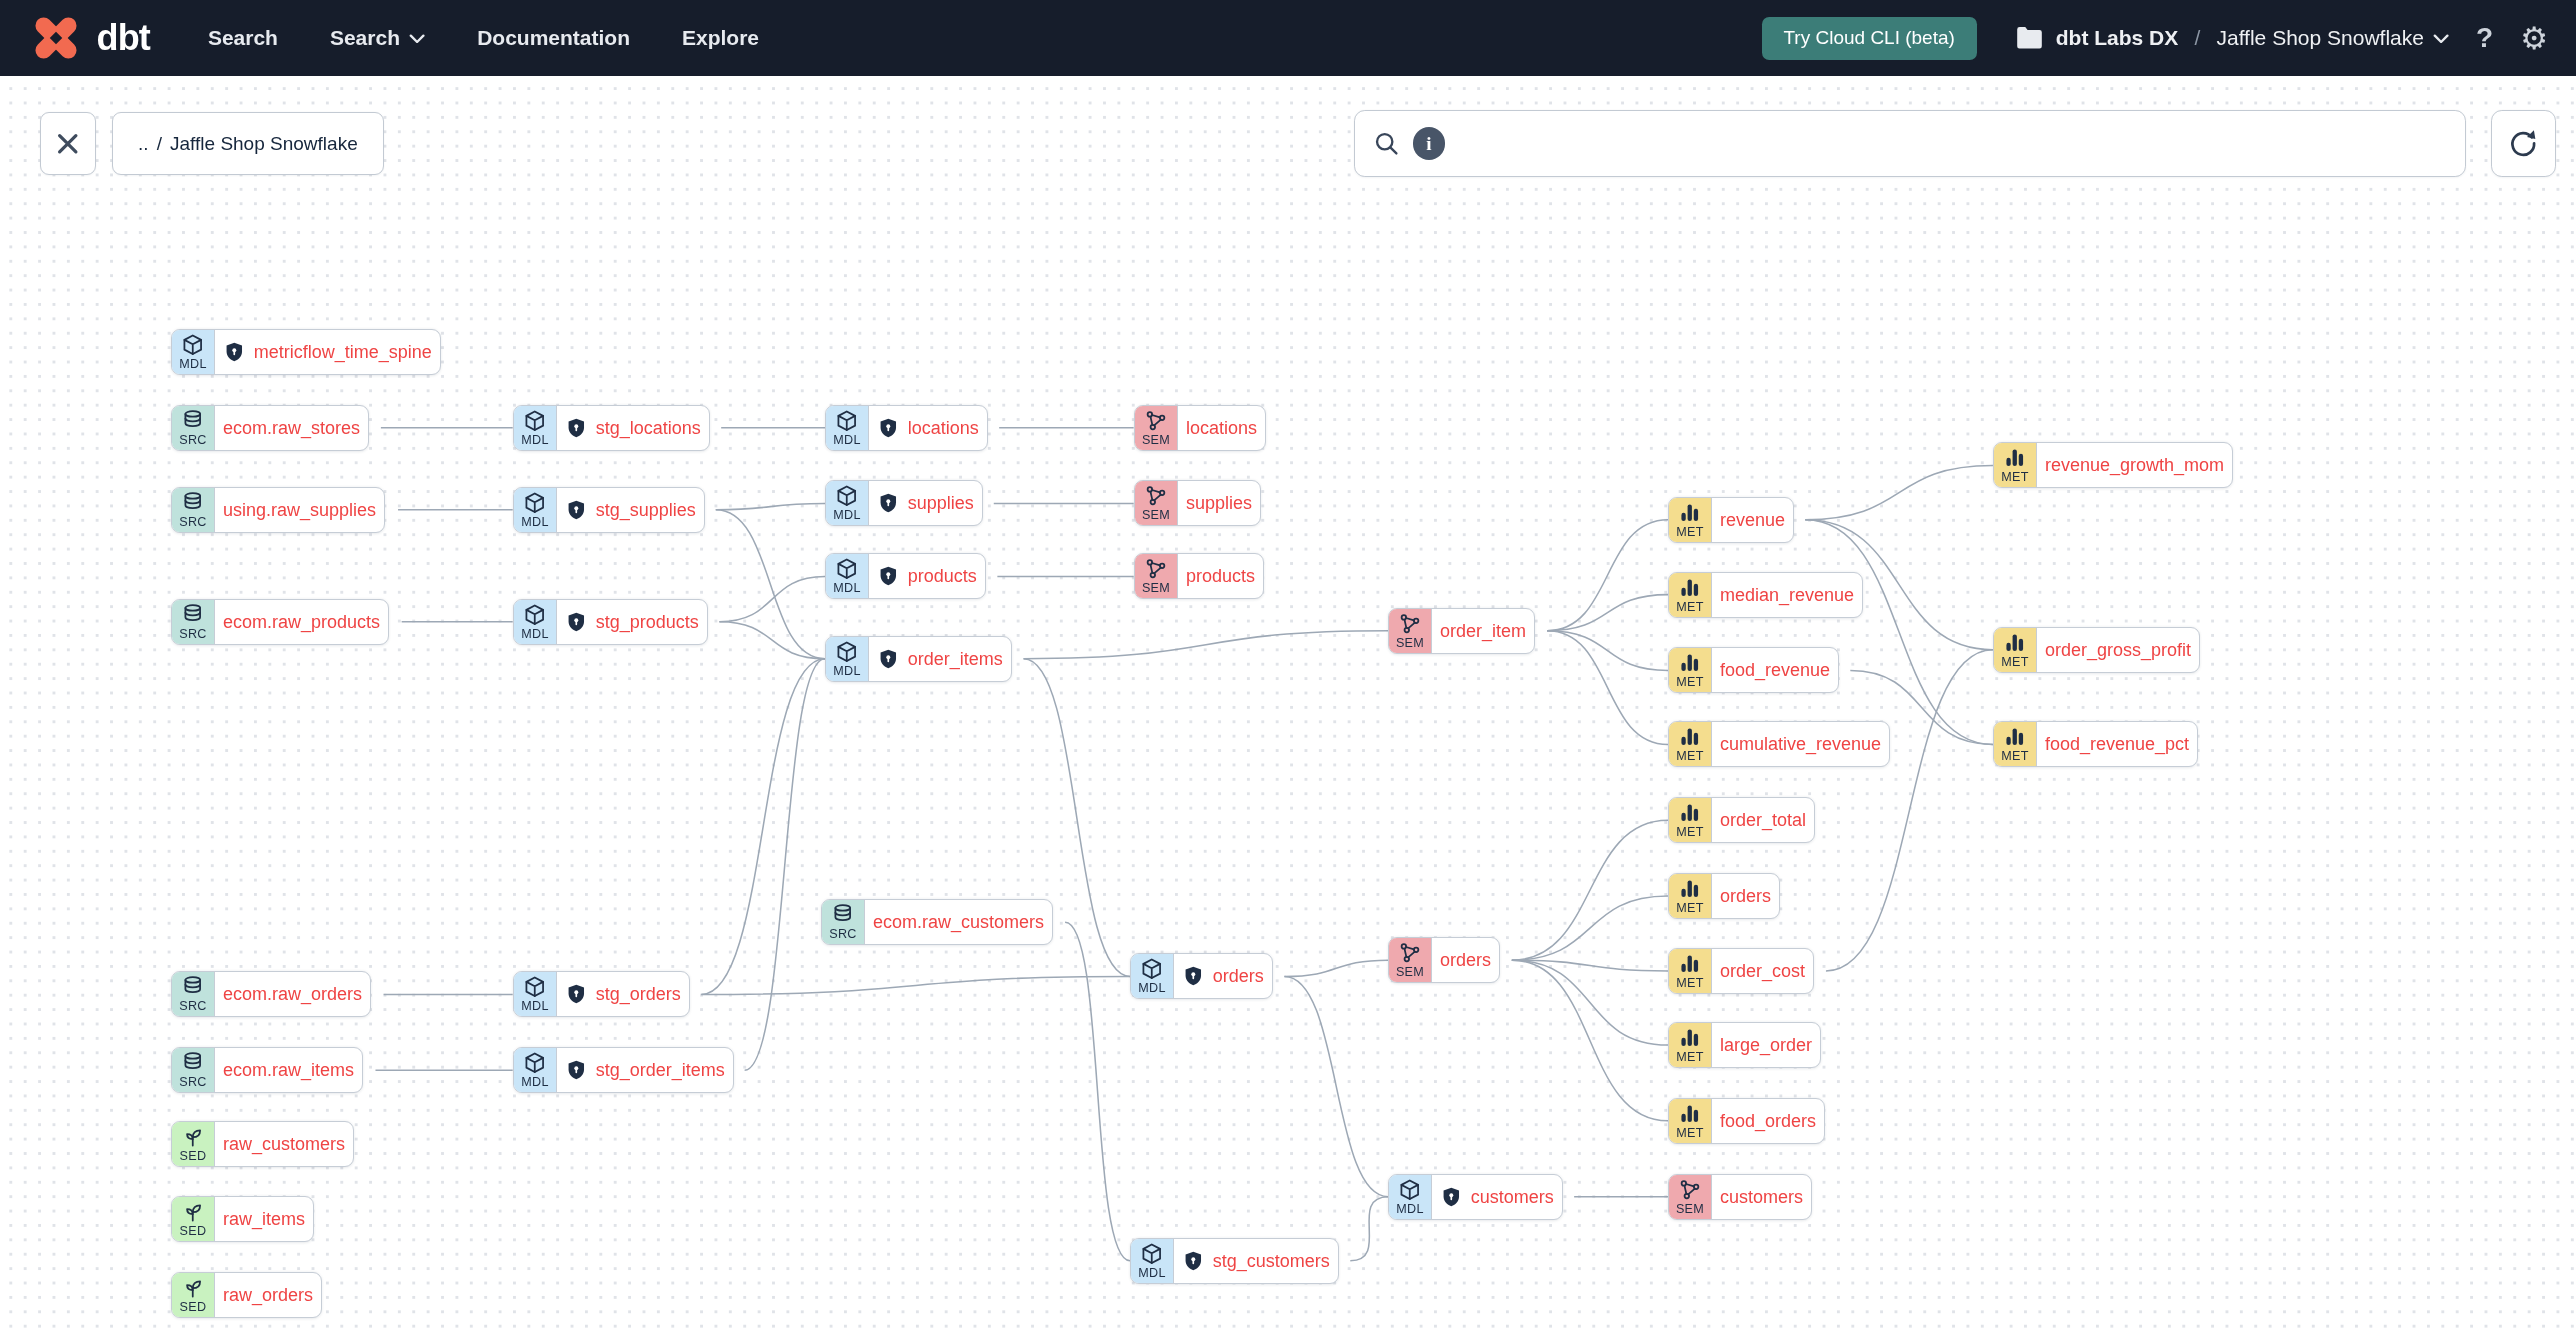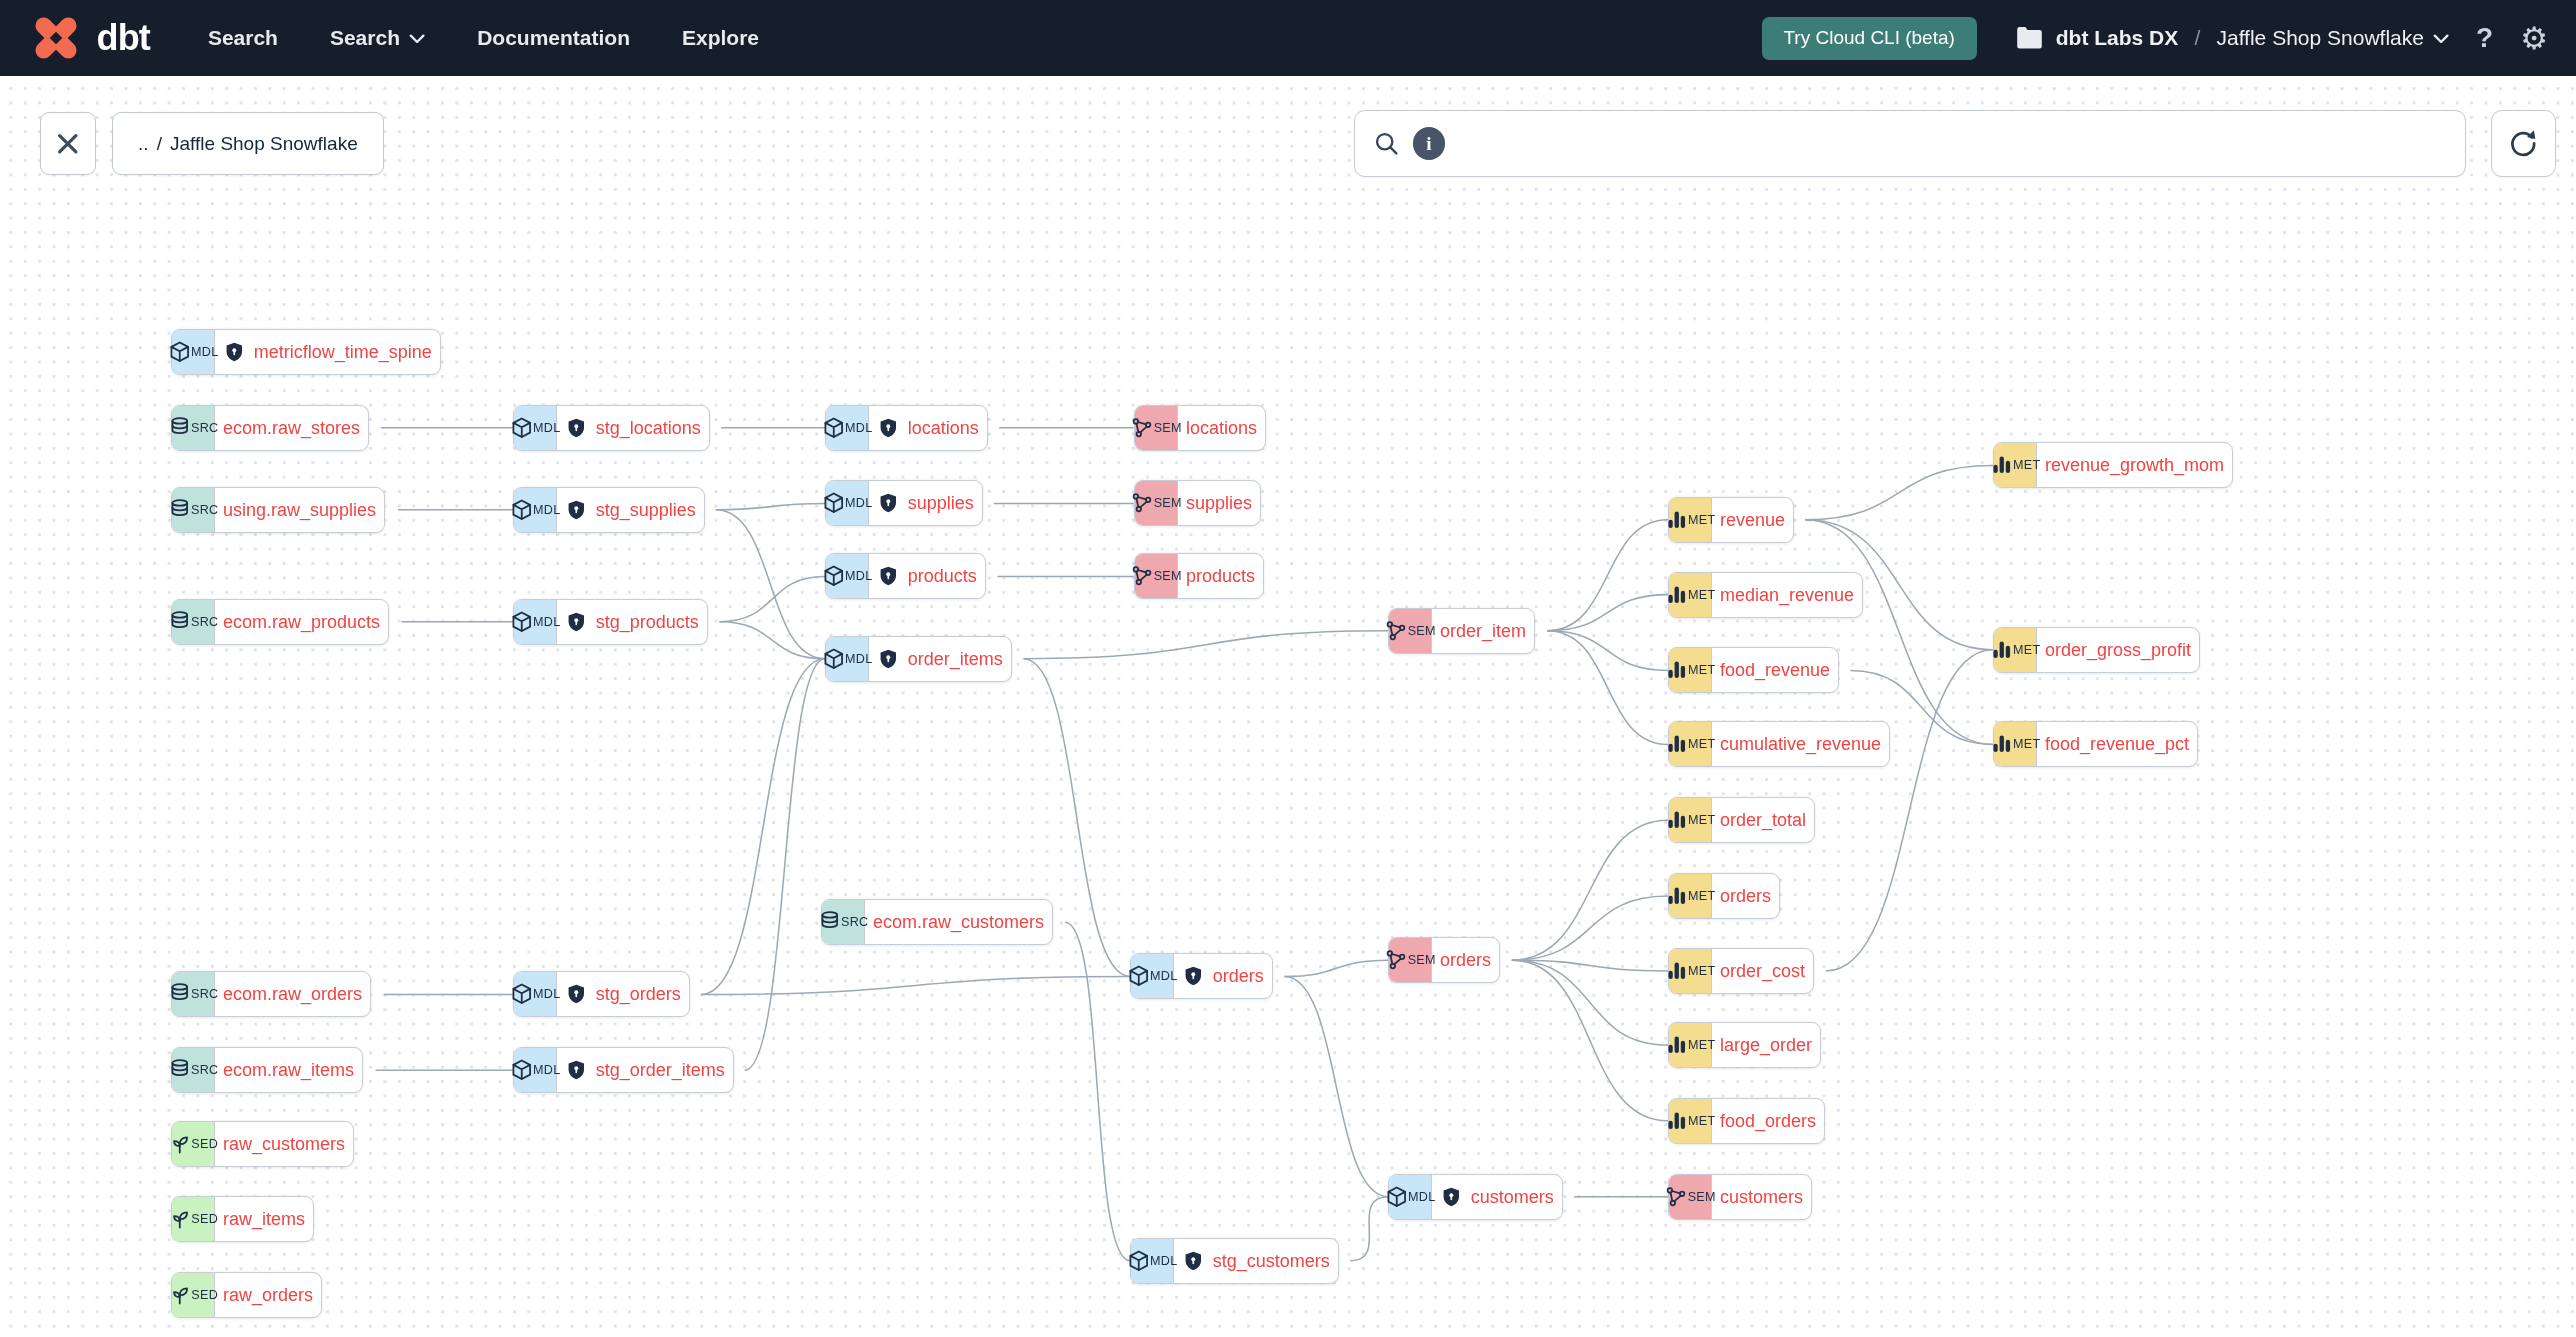--- a/index.html
+++ b/index.html
@@ -41,21 +41,21 @@
   #search-box input::placeholder{color:#848e9b;}
   .info-badge{width:32.5px;height:32.5px;border-radius:50%;background:#485568;color:#ffffff;
               display:flex;align-items:center;justify-content:center;font-size:19px;font-weight:700;
               font-family:"Liberation Serif",serif;cursor:pointer;flex:none;}
   #refresh-btn{left:2491px;top:110px;width:65px;height:67px;border-radius:10.8px;justify-content:center;cursor:pointer;}
 
   
   .node{position:absolute;height:46px;display:flex;align-items:stretch;background:#ffffff;
         border:1.4px solid #c6cdd6;border-radius:9px;box-sizing:border-box;cursor:pointer;
         box-shadow:0 0.9px 2.7px rgba(22,38,60,.10);white-space:nowrap;}
-  .node-type{width:42px;flex:none;display:flex;flex-direction:row;align-items:center;justify-content:center;
+  .node-type{width:42px;flex:none;display:flex;flex-direction:column;align-items:center;justify-content:center;
              border-right:1.4px solid #c6cdd6;border-radius:7.7px 0 0 7.7px;gap:0;}
   .node-type .t-label{font-size:12.6px;font-weight:500;color:#1f2e44;letter-spacing:0.3px;}
   .node-body{display:flex;align-items:center;padding:0 8px;gap:8.1px;font-size:18px;font-weight:500;color:#ef4444;}
   .node.MDL .node-type{background:#c9e5f8;}
   .node.SRC .node-type{background:#bfe2dc;}
   .node.SED .node-type{background:#c9f2c0;}
   .node.SEM .node-type{background:#efa9ae;}
   .node.MET .node-type{background:#f4dd8e;}
   .shield{flex:none;display:flex;}
   svg.ic{display:block;}

